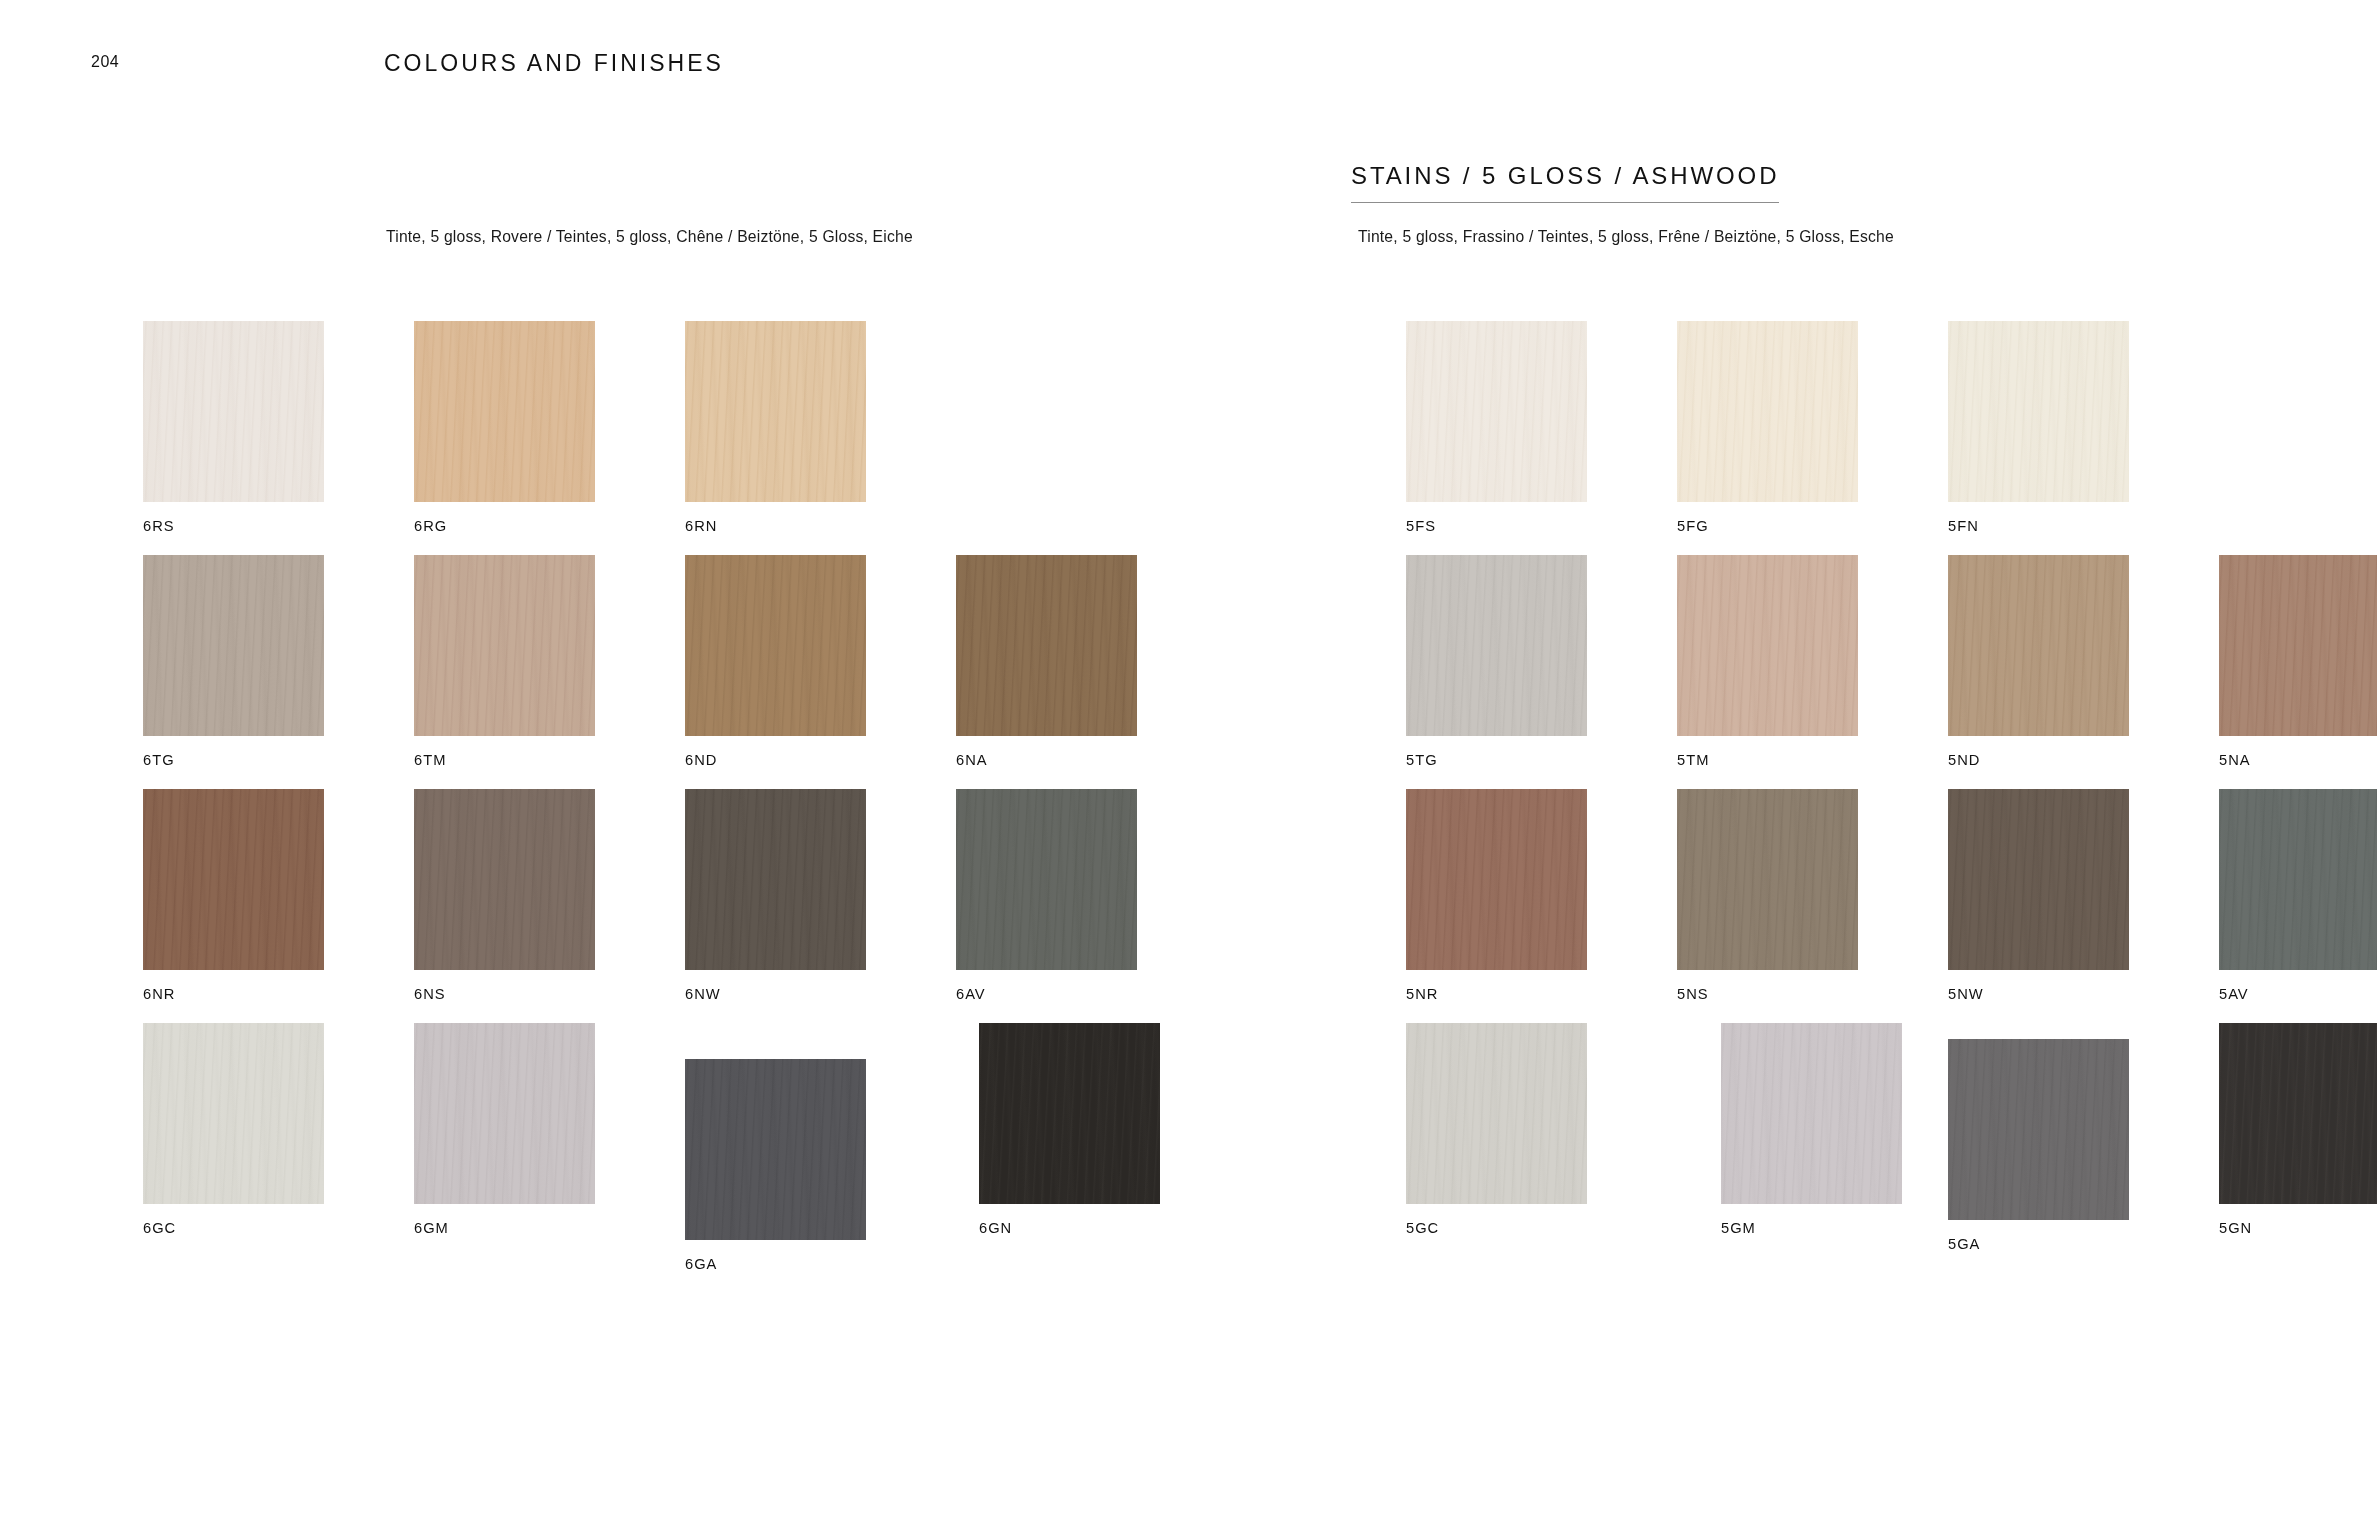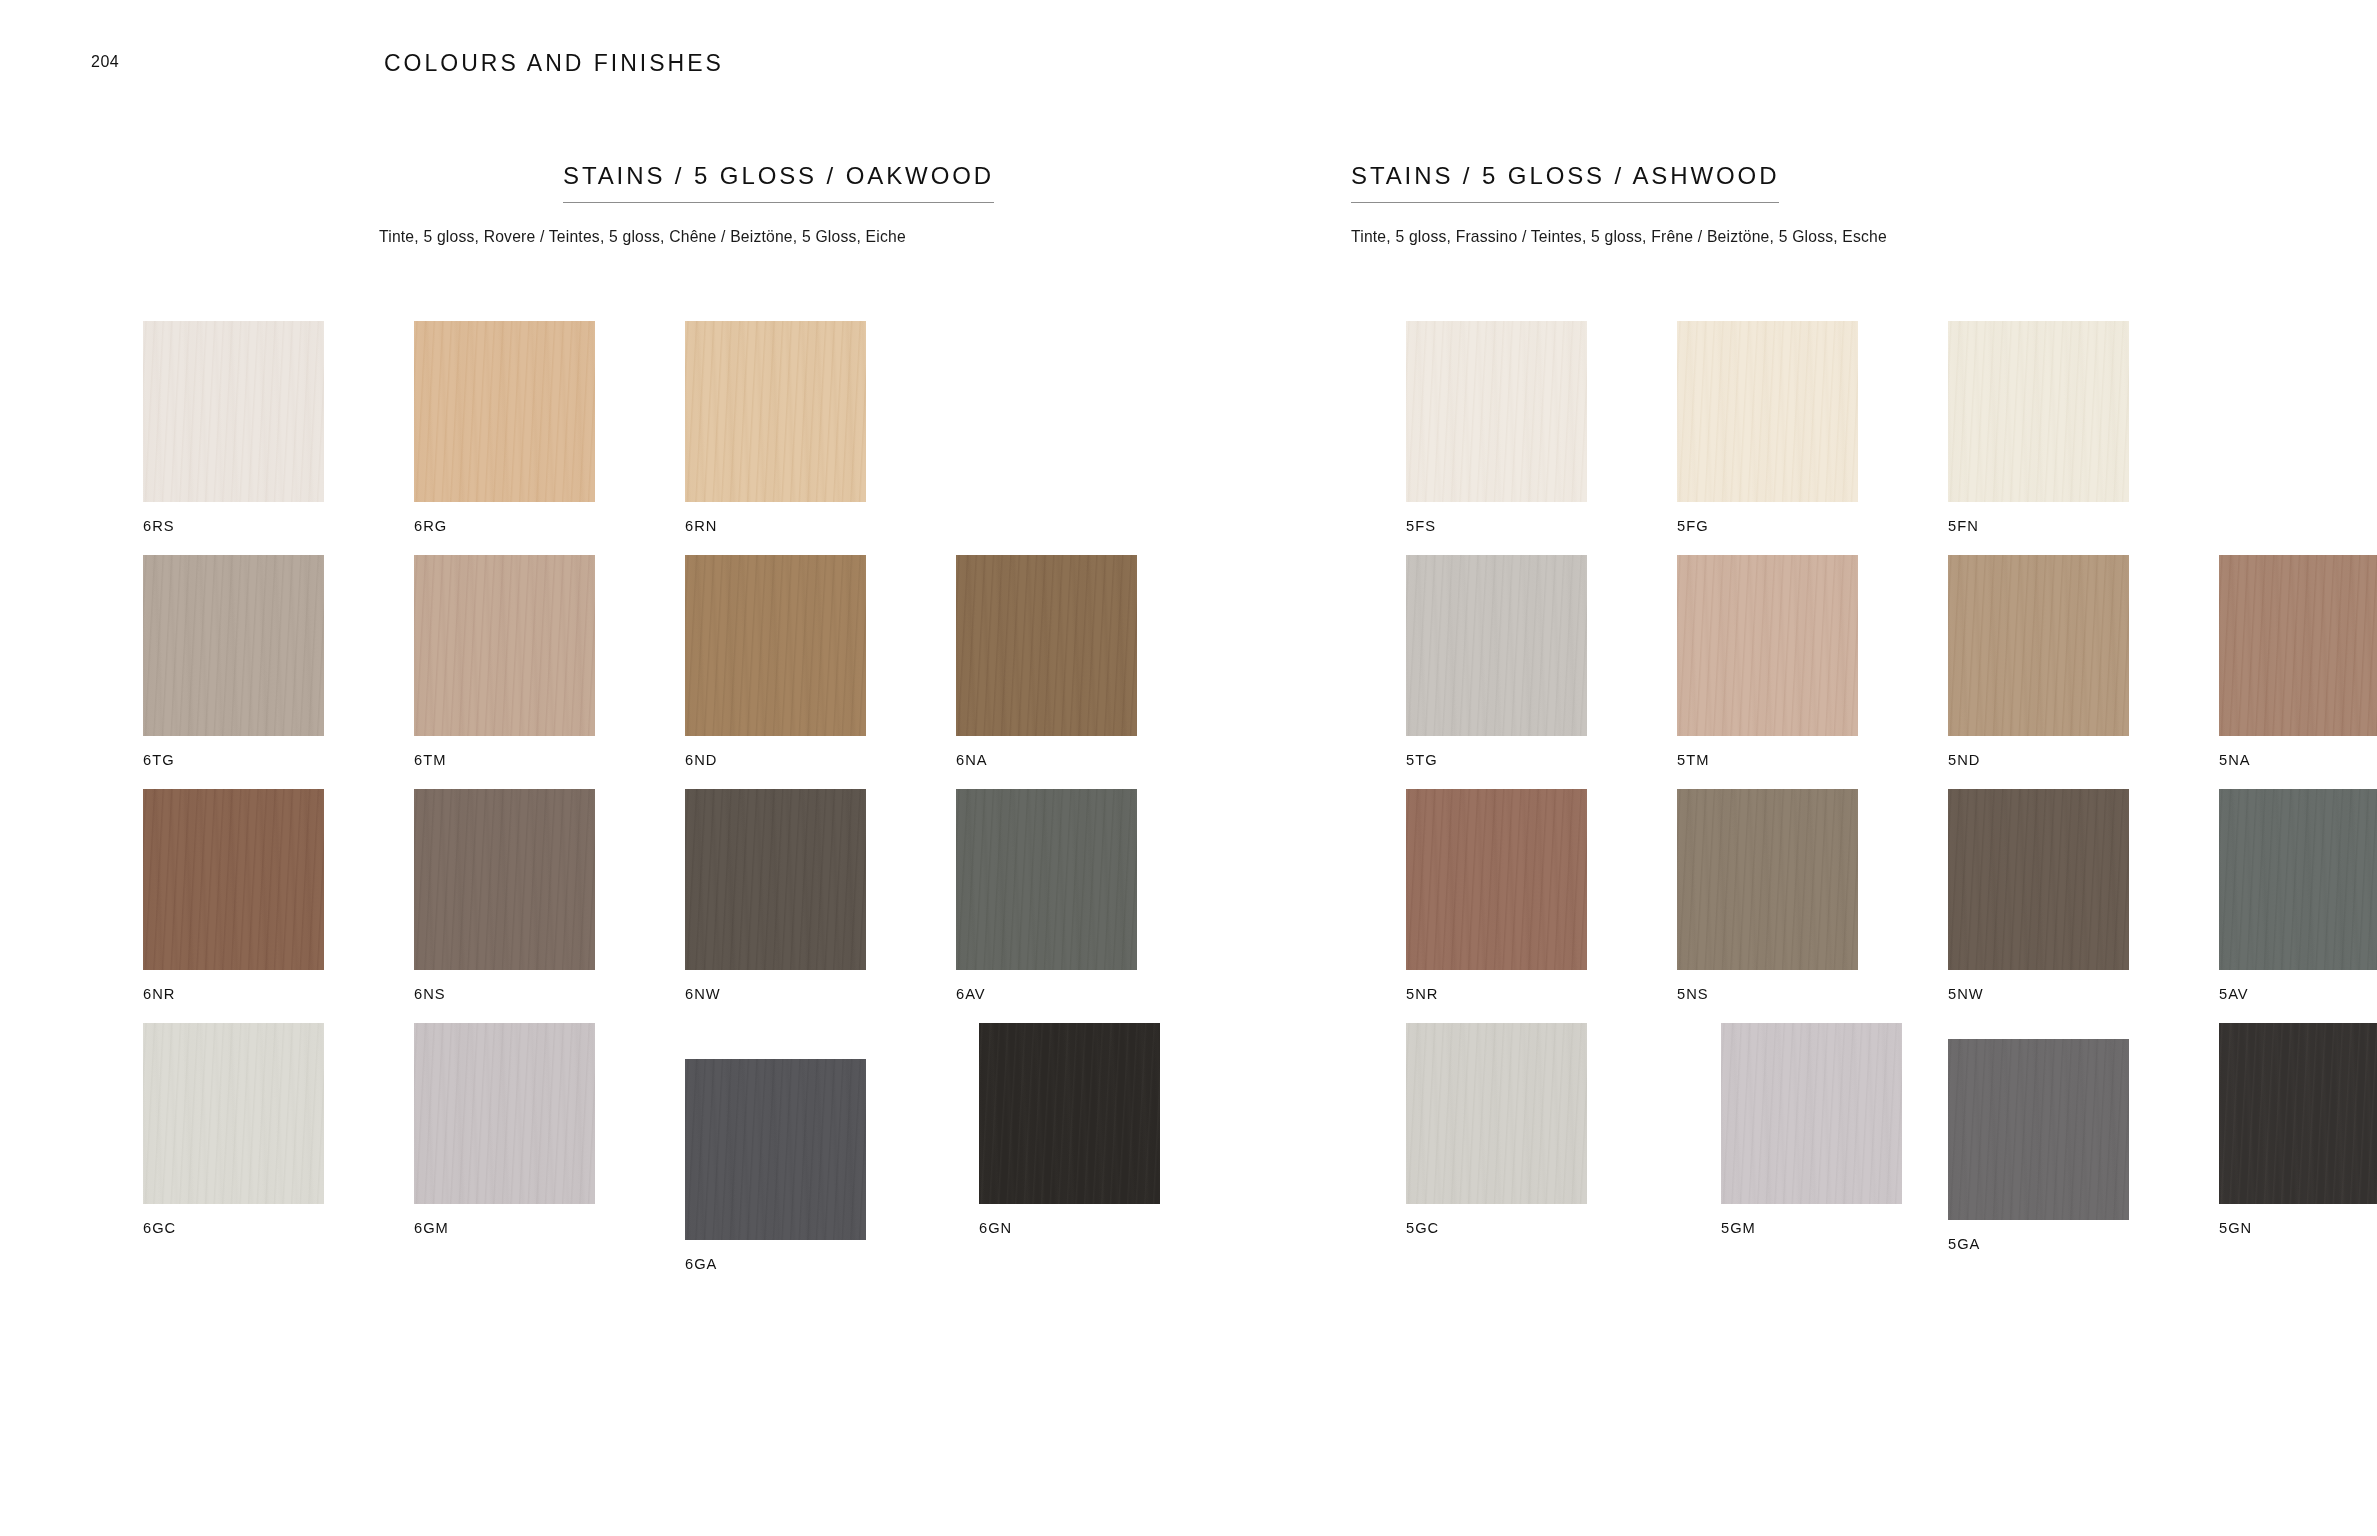--- a/index.html
+++ b/index.html
@@ -73,20 +73,21 @@
     background: #8d8d8d;
     width: 100%;
   }
   .section-sub {
     position: absolute;
     top: 228px;
     font-size: 15.7px;
     letter-spacing: 0.2px;
     color: #1a1a1a;
     white-space: nowrap;
+    margin-left: 7px;
   }
   .page.left  .section-sub { left: 379px; }
   .page.right .section-sub { left: 162px; }
 
   
   .grid {
     position: absolute;
     top: 321px;
   }
   .page.left  .grid { left: 143px; }
@@ -121,24 +122,20 @@
 </style>
 </head>
 <body>
 
 <div class="spread">
 
   <div class="page left">
     <div class="folio left">204</div>
     <div class="running-title left">COLOURS AND FINISHES</div>
 
-    <div class="section-head">
-      <div class="section-title">STAINS / 5 GLOSS / OAKWOOD</div>
-      <div class="section-rule"></div>
-    </div>
     <div class="section-sub">Tinte, 5 gloss, Rovere / Teintes, 5 gloss, Chêne / Beiztöne, 5 Gloss, Eiche</div>
 
     <div class="grid">
         <div class="grid-row">
           <div class="cell" style="left: 0px;">
             <div class="chip" style="background: rgb(236, 230, 224);">
               <div class="grain" style="background-image: repeating-linear-gradient(93deg, rgba(224, 215, 207, 0) 0px, rgba(224, 215, 207, 0) 1.9px, rgba(224, 215, 207, 0.4) 2.9px, rgba(224, 215, 207, 0) 4.8px, rgba(224, 215, 207, 0) 8.6px), repeating-linear-gradient(88deg, rgba(224, 215, 207, 0) 0px, rgba(224, 215, 207, 0.2) 3.8px, rgba(224, 215, 207, 0) 6.7px, rgba(224, 215, 207, 0) 15px), repeating-linear-gradient(91deg, rgba(224, 215, 207, 0) 0px, rgba(224, 215, 207, 0.133) 10.5px, rgba(224, 215, 207, 0) 22px, rgba(224, 215, 207, 0) 39px);"></div>
             </div>
             <div class="chip-label">6RS</div>
           </div>

